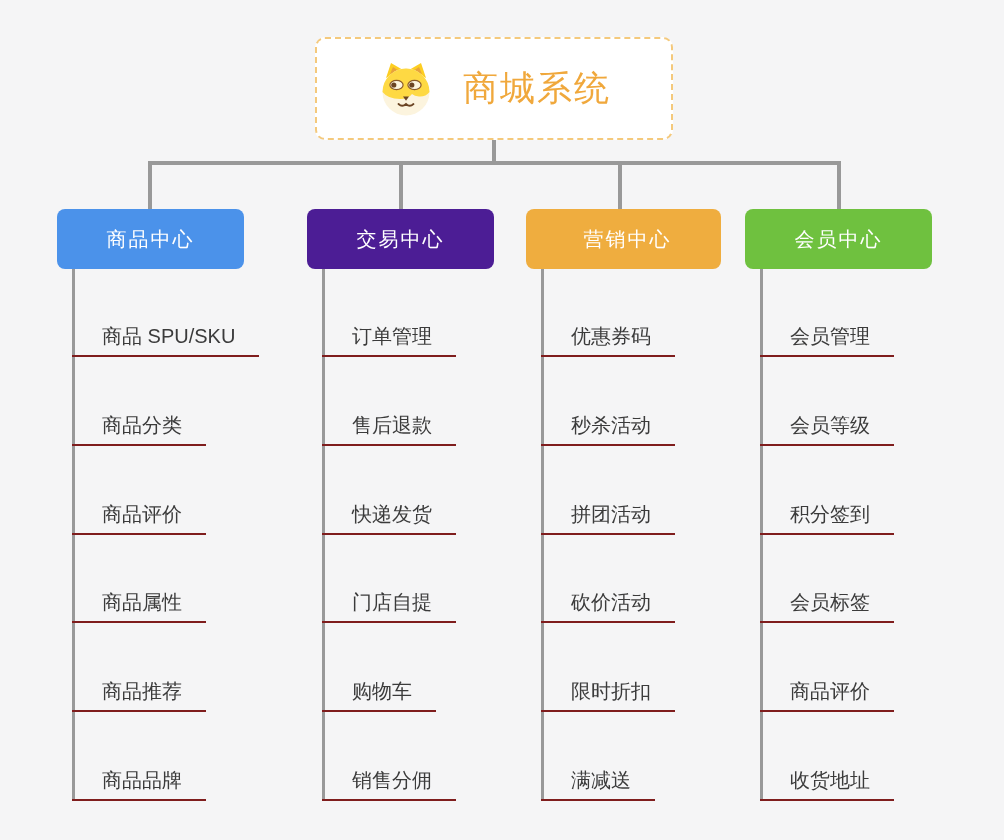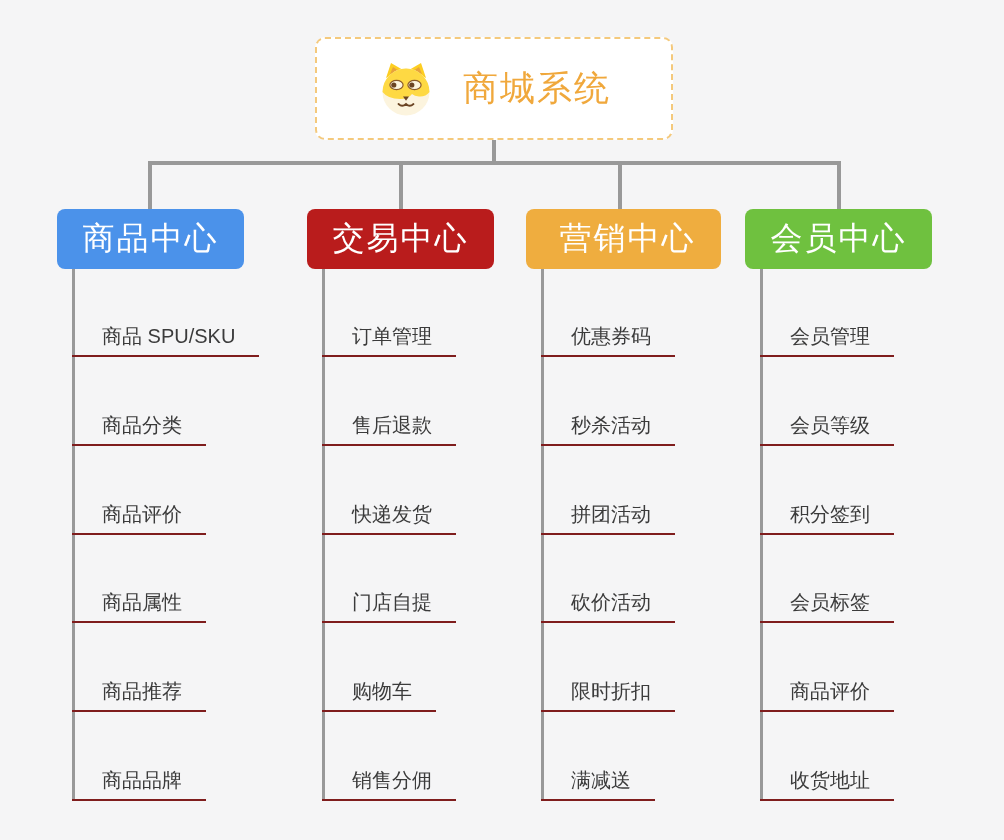--- a/index.html
+++ b/index.html
@@ -56,21 +56,21 @@
   
   .branch-box{
     position:absolute;
     top:209px;
     width:187px; height:60px;
     border-radius:8px;
     display:flex;
     align-items:center;
     justify-content:center;
     color:#ffffff;
-    font-size:32px;
+    font-size:20px;
     letter-spacing:2px;
     white-space:nowrap;
     cursor:default;
   }
   .branch-box.b0{ left:57px;  }
   .branch-box.b1{ left:307px; }
   .branch-box.b2{ left:526px;padding-left:8px; }
   .branch-box.b3{ left:745px; }
 
   
@@ -131,21 +131,21 @@
       <circle cx="16.8" cy="24" r="2.6" fill="#6b4423"></circle>
       <circle cx="34.8" cy="24" r="2.6" fill="#6b4423"></circle>
 
       <path d="M26 35.5 h6 l-3 4.2 z" fill="#6b4423"></path>
       <path d="M21.5 43 q3.7 3.6 7.5 0 q3.7 3.6 7.5 0" stroke="#6b4423" stroke-width="1.8" fill="none" stroke-linecap="round"></path>
     </svg>
     <span class="root-title" style="color: rgb(240, 168, 60);">商城系统</span>
   </div>
 
   <div class="branch-box b0" style="background-color: rgb(75, 146, 234);">商品中心</div>
-  <div class="branch-box b1" style="background-color: #b91c1c;">交易中心</div>
+  <div class="branch-box b1" style="background-color: #4c1d95;">交易中心</div>
   <div class="branch-box b2" style="background-color: rgb(239, 173, 63);">营销中心</div>
   <div class="branch-box b3" style="background-color: rgb(111, 193, 63);">会员中心</div>
 
   <div class="leaf c0 r0">商品 SPU/SKU</div>
   <div class="leaf c0 r1">商品分类</div>
   <div class="leaf c0 r2">商品评价</div>
   <div class="leaf c0 r3">商品属性</div>
   <div class="leaf c0 r4">商品推荐</div>
   <div class="leaf c0 r5">商品品牌</div>
 

